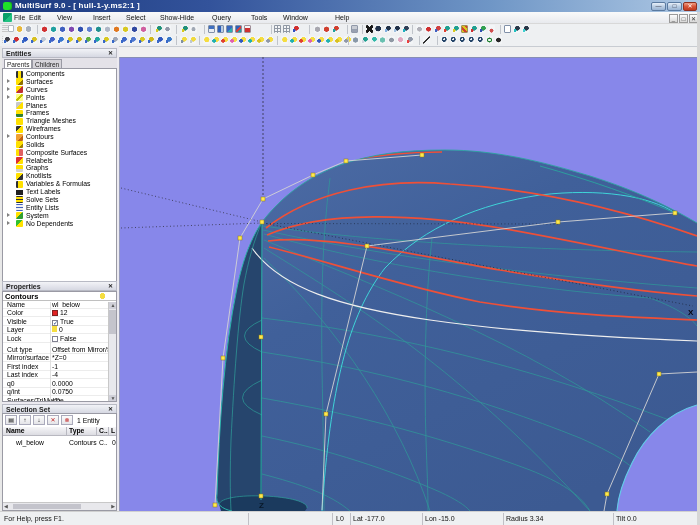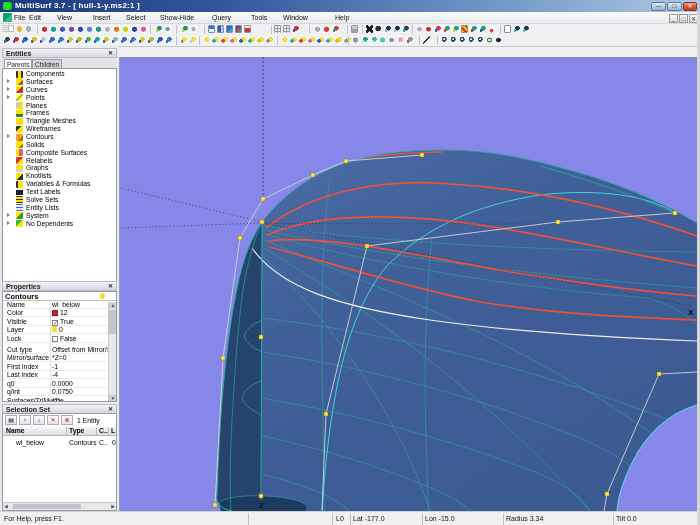--- a/index.html
+++ b/index.html
@@ -37,21 +37,21 @@
 #shead{position:absolute;left:0;top:13px;width:113px;height:9px;background:linear-gradient(180deg,#f6f6f8,#dcdce2);border-bottom:1px solid #b8b8c0;font-weight:bold}
 #shscroll{position:absolute;left:0;bottom:0;width:113px;height:8px;background:#e8e8ec;border-top:1px solid #c8c8c8}
 #status{position:absolute;left:0;top:511px;width:700px;height:14px;background:#eef0f2;border-top:1px solid #d0d0d0;font-size:7px;color:#111}
 #status span{position:absolute;top:3px}
 .sdiv{position:absolute;top:1px;width:1px;height:12px;background:#c0c0c6}
 #vpwrap{position:absolute;left:119px;top:57px;width:578px;height:454px}
 #rborder{position:absolute;left:697px;top:12px;width:3px;height:513px;background:#d6d6d6}
 #lborder{position:absolute;left:0;top:46px;width:2px;height:465px;background:#e8e8e8}</style></head><body>
 <div id="title">
     <div id="ticon"></div>
-    <span class="tt">MultiSurf 3.7 - [ hull-1-y.ms2:1 ]</span>
+    <span class="tt">MultiSurf 9.0 - [ hull-1-y.ms2:1 ]</span>
 <div class="cap" style="left:651px">—</div>
     <div class="cap" style="left:667px">□</div>
     <div class="cap" style="left:683px;background:linear-gradient(180deg,#f0a088,#d8553a 50%,#c03a20);border-color:#903020;color:#fff;width:14px">✕</div>
 </div>
 <div id="menu">
     <span style="left:14px">File</span>
     <span style="left:29px">Edit</span>
     <span style="left:57px">View</span>
     <span style="left:93px">Insert</span>
     <span style="left:126px">Select</span>

